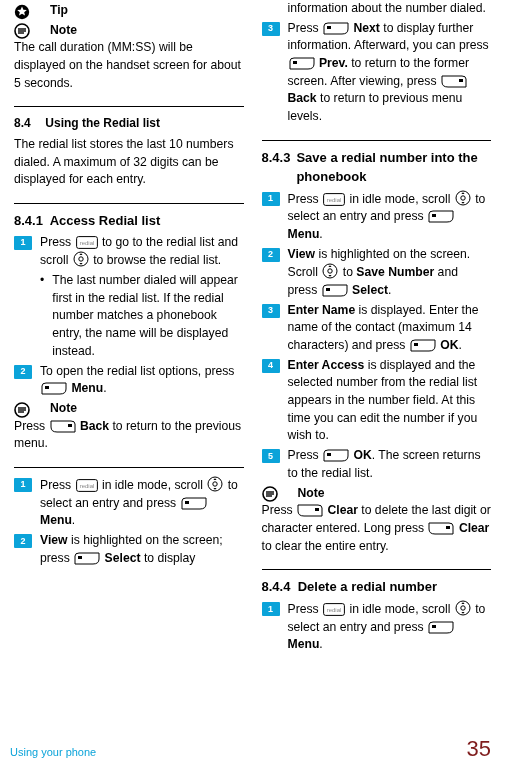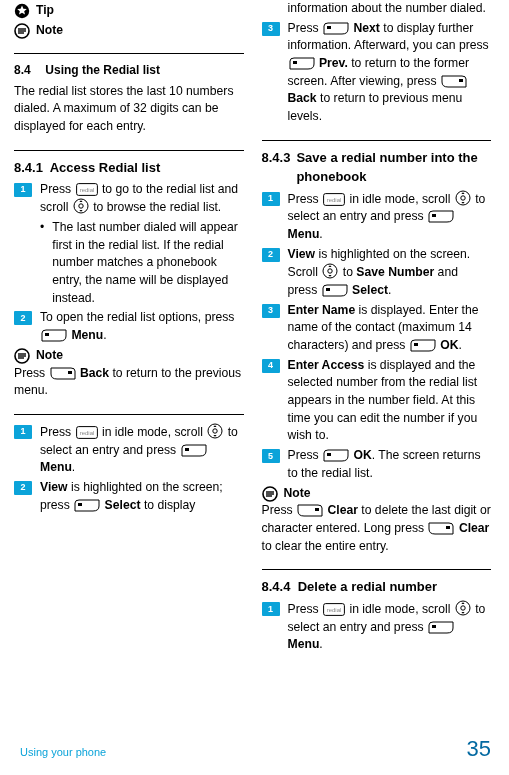--- a/index.html
+++ b/index.html
@@ -18,22 +18,22 @@
     display: flex;
     gap: 18px;
     padding: 0 18px 0 14px;
   }
   .col {
     flex: 1;
     min-width: 0;
   }
   .label-row {
     display: flex;
-    align-items: center;
-    gap: 6px;
+    align-items: flex-end;
+    gap: 20px;
     margin-top: 2px;
   }
   .label-icon {
     flex: 0 0 auto;
     margin-top: 1px;
   }
   .label-icon svg { display: block; }
   .label-title { font-weight: bold; }
   .para { margin-top: 0; }
   hr.sep {
@@ -83,29 +83,29 @@
   .inline-icon {
     display: inline-block;
     vertical-align: -3px;
     margin: 0 1px;
   }
   .inline-icon svg { display: block; }
   .b { font-weight: bold; }
   .footer {
     position: absolute;
     bottom: 10px;
-    left: 20px;
+    left: 10px;
     right: 18px;
     display: flex;
     justify-content: space-between;
     align-items: baseline;
     color: #0ba3d9;
   }
   .footer .ft-left { font-size: 11px; }
-  .footer .ft-right { font-size: 22px; color: #0369a1; font-weight: normal; }
+  .footer .ft-right { font-size: 22px; color: #7f1d1d; font-weight: normal; }
   .h843 {
     display: flex;
     gap: 6px;
     font-weight: bold;
     font-size: 13px;
     margin-bottom: 3px;
   }
   .h843 .n { flex: 0 0 auto; white-space: nowrap; }
   .h843 .t { flex: 1; }
 </style>
@@ -159,20 +159,21 @@
     </div>
 
     <div class="label-row">
       <span class="label-icon">
           <svg width="16" height="16">
             <use href="#icon-note"></use>
           </svg>
         </span>
       <span class="label-title">Note</span>
     </div>
+    <p class="para">The call duration (MM:SS) will be displayed on the handset screen for about 5 seconds.</p>
 
     <hr class="sep">
 
     <div class="h-section">
       <span class="num">8.4</span>
       <span>Using the Redial list</span>
     </div>
     <p class="para">The redial list stores the last 10 numbers dialed. A maximum of 32 digits can be displayed for each entry.</p>
 
     <hr class="sep">

